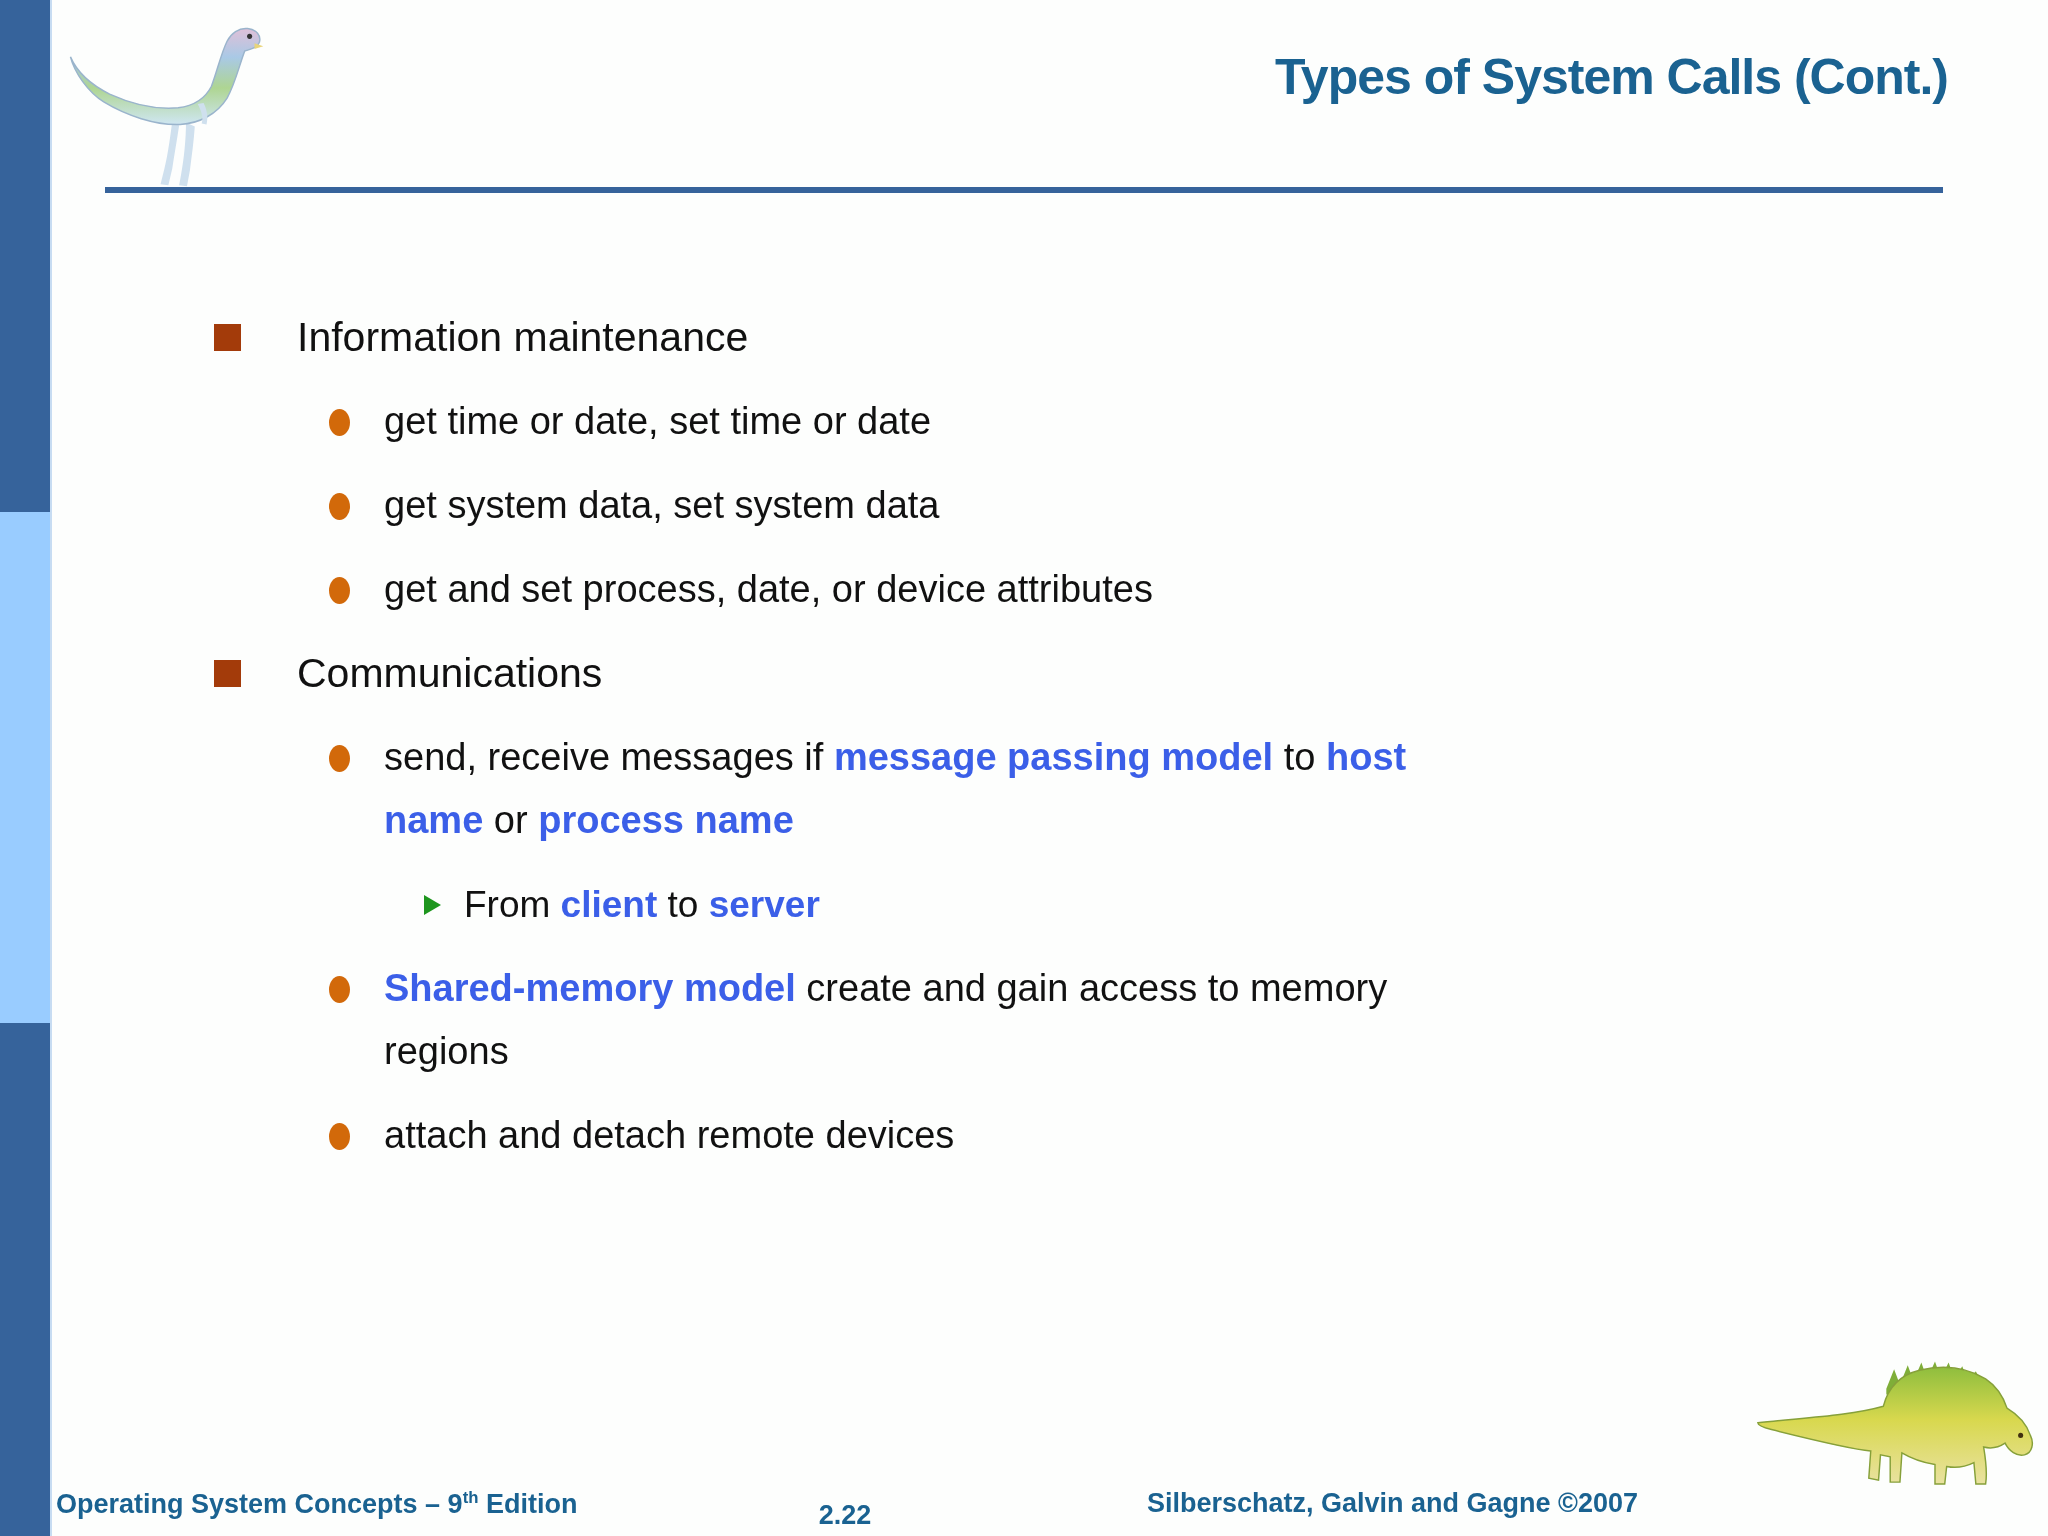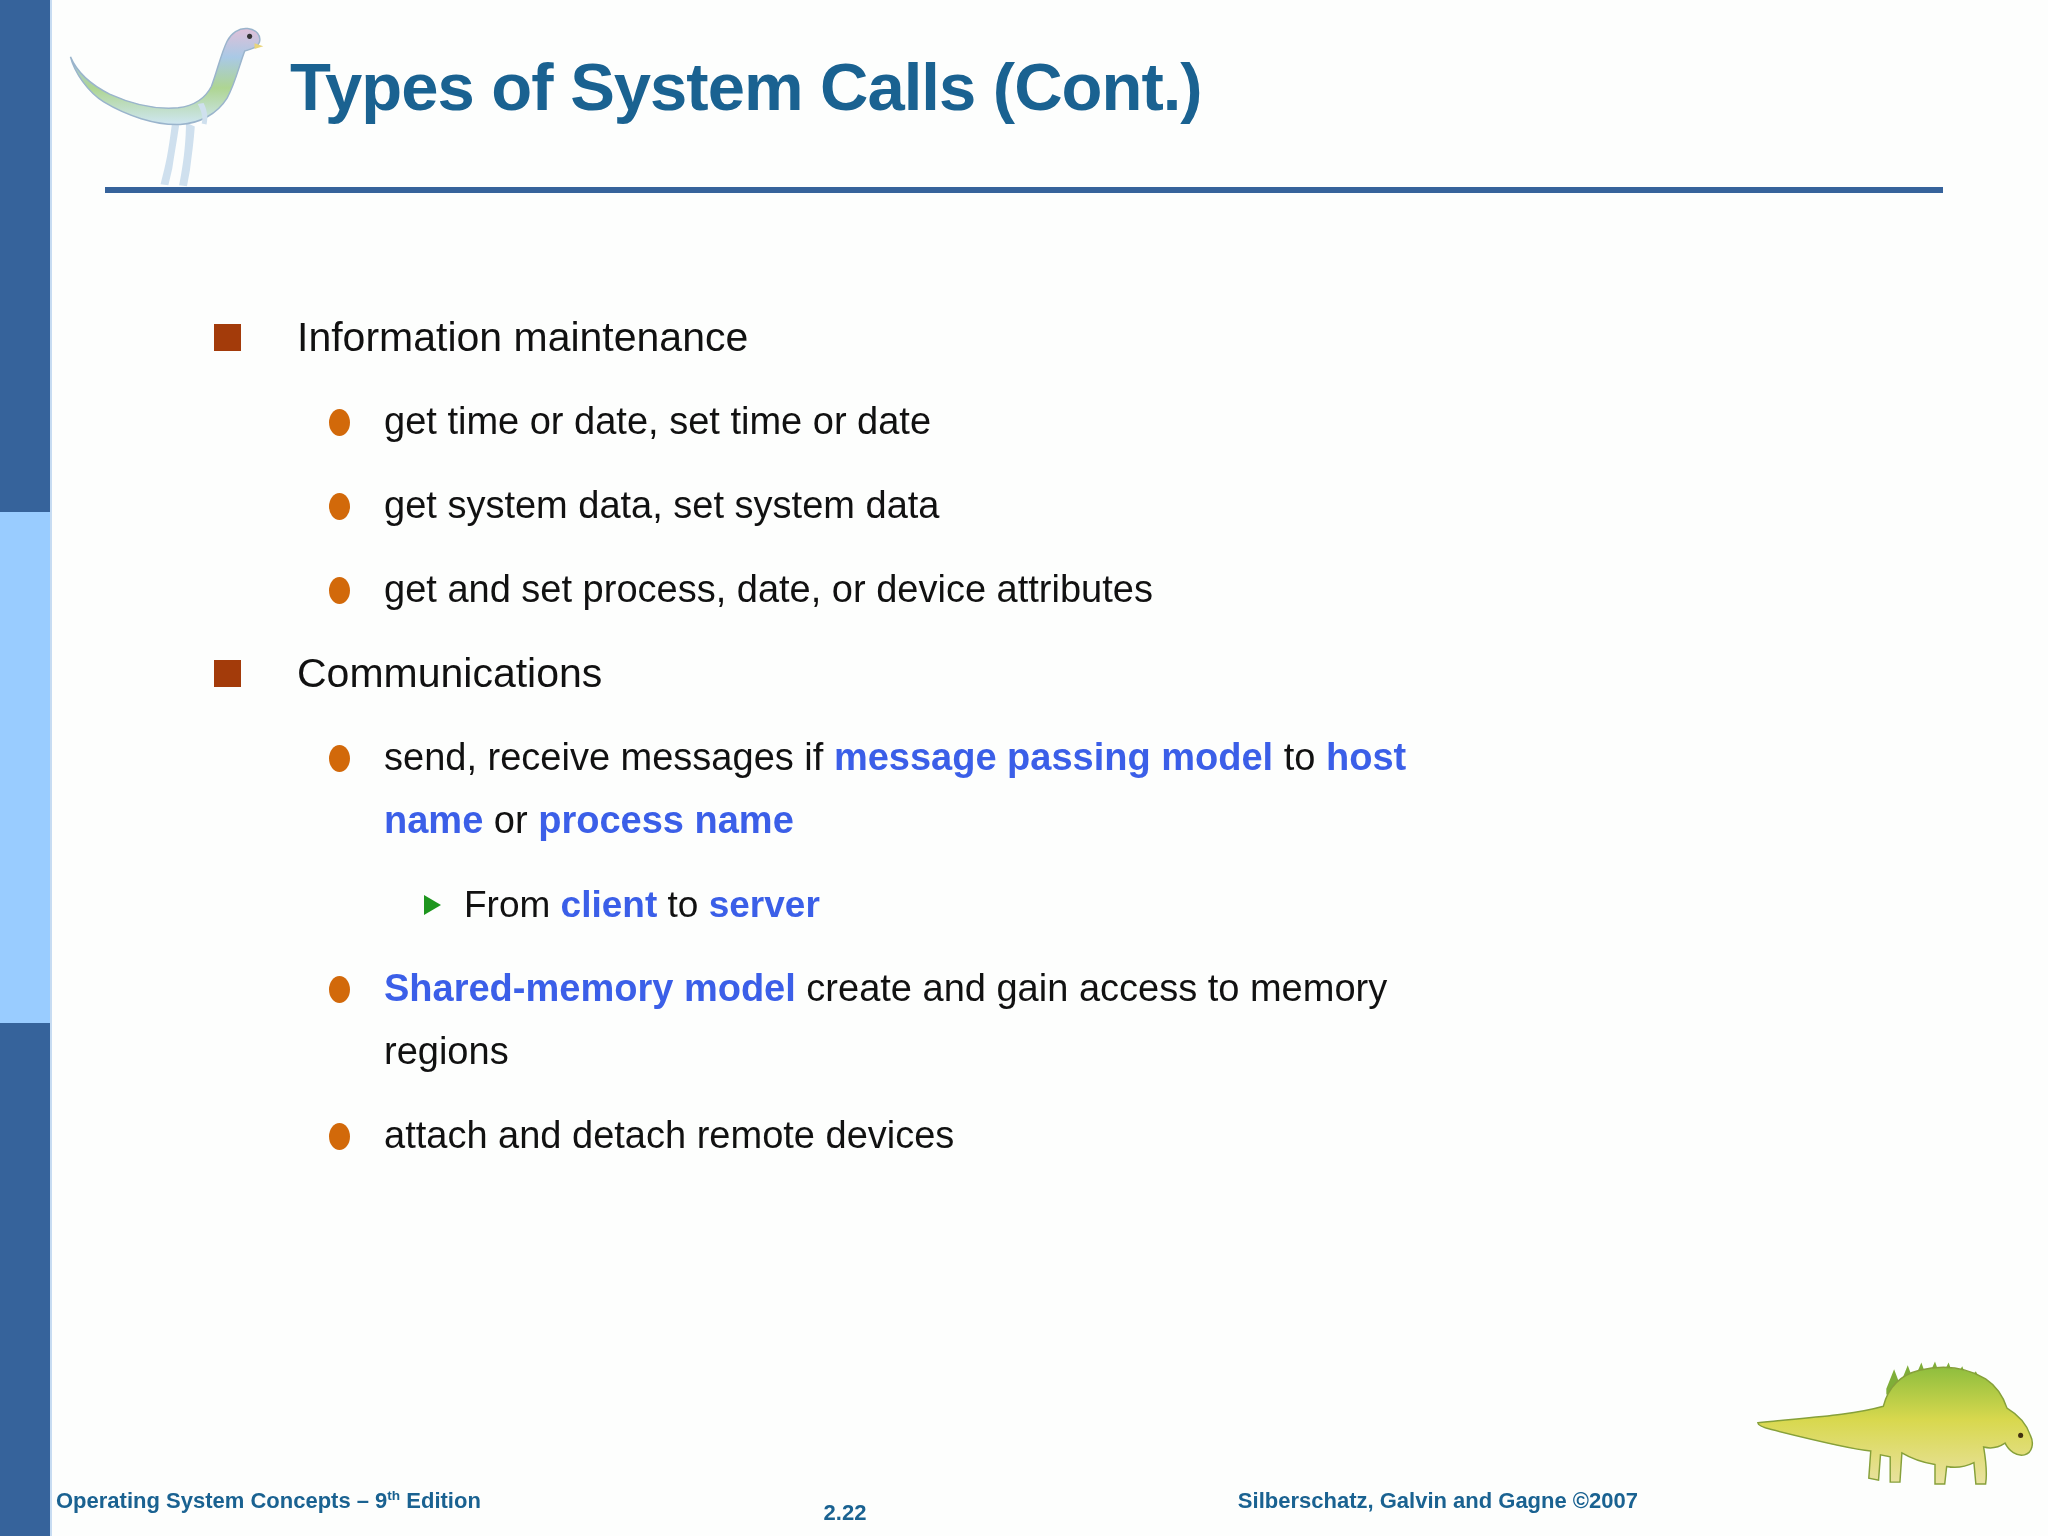--- a/index.html
+++ b/index.html
@@ -24,21 +24,21 @@
   
   .sidebar{position:absolute;left:0;top:0;width:52px;height:1536px;border-right:2px solid #c7dcf2}
   .sb-seg{position:absolute;left:0;width:100%}
   .sb-top{top:0;height:512px;background:var(--sidebar_dark)}
   .sb-mid{top:512px;height:511px;background:var(--sidebar_light)}
   .sb-bot{top:1023px;height:513px;background:var(--sidebar_dark)}
 
   
   .title{
     position:absolute;left:290px;right:100px;top:48px;
-    text-align:left;font-size:67px;font-weight:700;letter-spacing:-1px;
+    text-align:right;font-size:50px;font-weight:700;letter-spacing:-1px;
     color:var(--title_teal);white-space:nowrap;
   }
   .rule{position:absolute;left:105px;top:187px;width:1838px;height:6px;background:var(--rule_blue)}
 
   
   .dino-tl{position:absolute;left:60px;top:6px;width:250px;height:186px}
   .dino-br{position:absolute;left:1752px;top:1328px;width:292px;height:170px}
 
   
   .list{position:absolute;left:0;top:294px;width:2048px;margin:12px;padding:0;list-style:none;color:var(--text_black)}
@@ -48,21 +48,21 @@
   li.l3{font-size:37px;padding-left:452px}
   .bullet-square{position:absolute;left:202px;top:18px;width:27px;height:27px;background:var(--bullet_square)}
   .bullet-circle{position:absolute;left:317px;top:19px;width:21px;height:27px;border-radius:50%;background:var(--bullet_circle)}
   .bullet-triangle{position:absolute;left:412px;top:22px;width:0;height:0;
     border-left:17px solid var(--bullet_triangle);
     border-top:10px solid transparent;border-bottom:10px solid transparent}
   .blue{color:var(--accent_blue);font-weight:700}
 
   
   .footer{position:absolute;left:0;top:1484px;width:1690px;height:44px;
-    font-size:22px;font-weight:700;color:var(--title_teal)}
+    font-size:27px;font-weight:700;color:var(--title_teal)}
   .f-left{position:absolute;left:56px;top:4px;white-space:nowrap}
   .f-center{position:absolute;left:0;top:16px;width:100%;text-align:center}
   .f-right{position:absolute;right:52px;top:4px;white-space:nowrap}
   .f-left sup{font-size:0.62em;vertical-align:super}
 </style>
 </head>
 <body>
 
 <div class="sidebar">
   <div class="sb-seg sb-top"></div>

